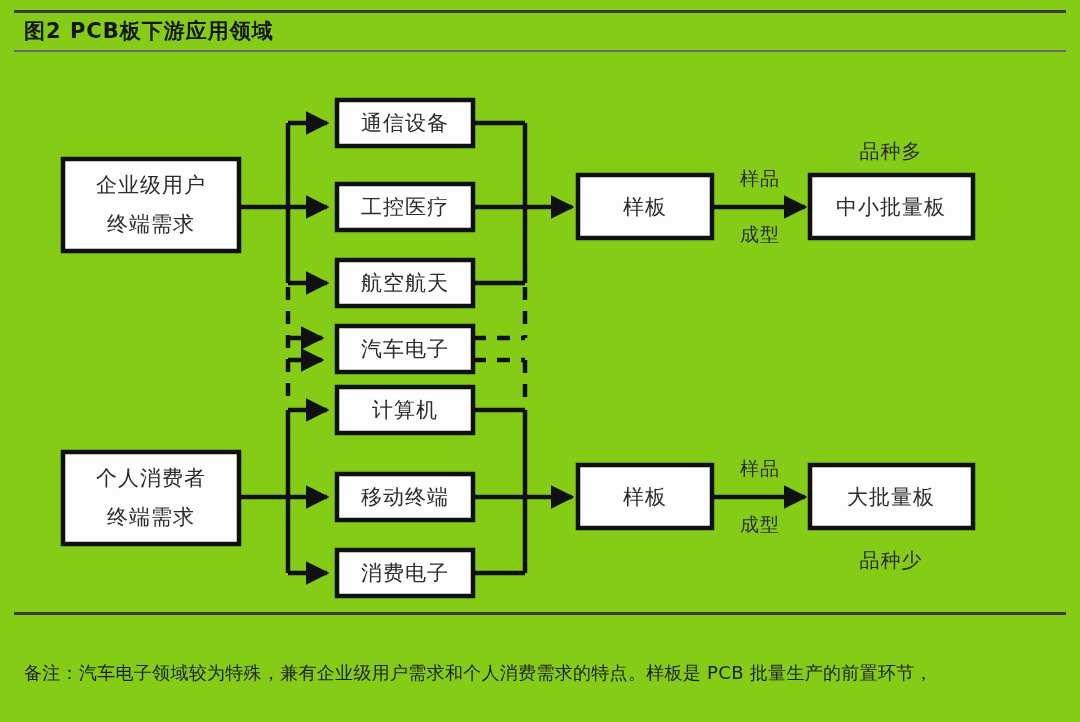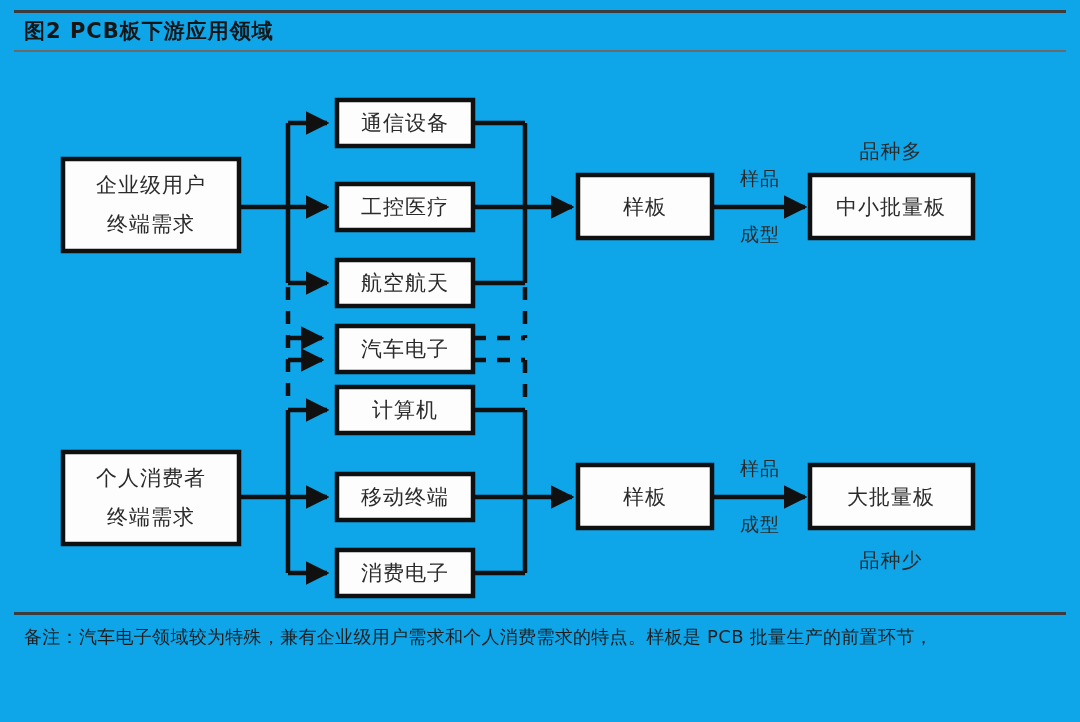--- a/index.html
+++ b/index.html
@@ -11,21 +11,21 @@
     width: 1080px;
     height: 722px;
     font-family: "DejaVu Sans", "Liberation Sans", sans-serif;
     color: #1a1a1a;
     position: relative;
     overflow: hidden;
   }
   .page {
     position: absolute;
     inset: 0;
-    background: #0ea5e9;
+    background: #84cc16;
   }
 
   
   .header-rule-top {
     position: absolute;
     left: 14px;
     top: 10px;
     width: 1052px;
     height: 3px;
     background: #3c3c3c;
@@ -121,20 +121,21 @@
     top: 622px;
     width: 1036px;
     font-size: 18px;
     line-height: 30px;
     color: #1d1d1d;
     letter-spacing: 0.3px;
   }
   .footnote .ln {
     display: block;
     white-space: nowrap;
+    margin-top: 36px;
   }
 </style>
 </head>
 <body>
 
 <div class="page">
 
   <div class="header-rule-top"></div>
   <div class="title">图2  PCB板下游应用领域</div>
   <div class="header-rule-bottom"></div>

